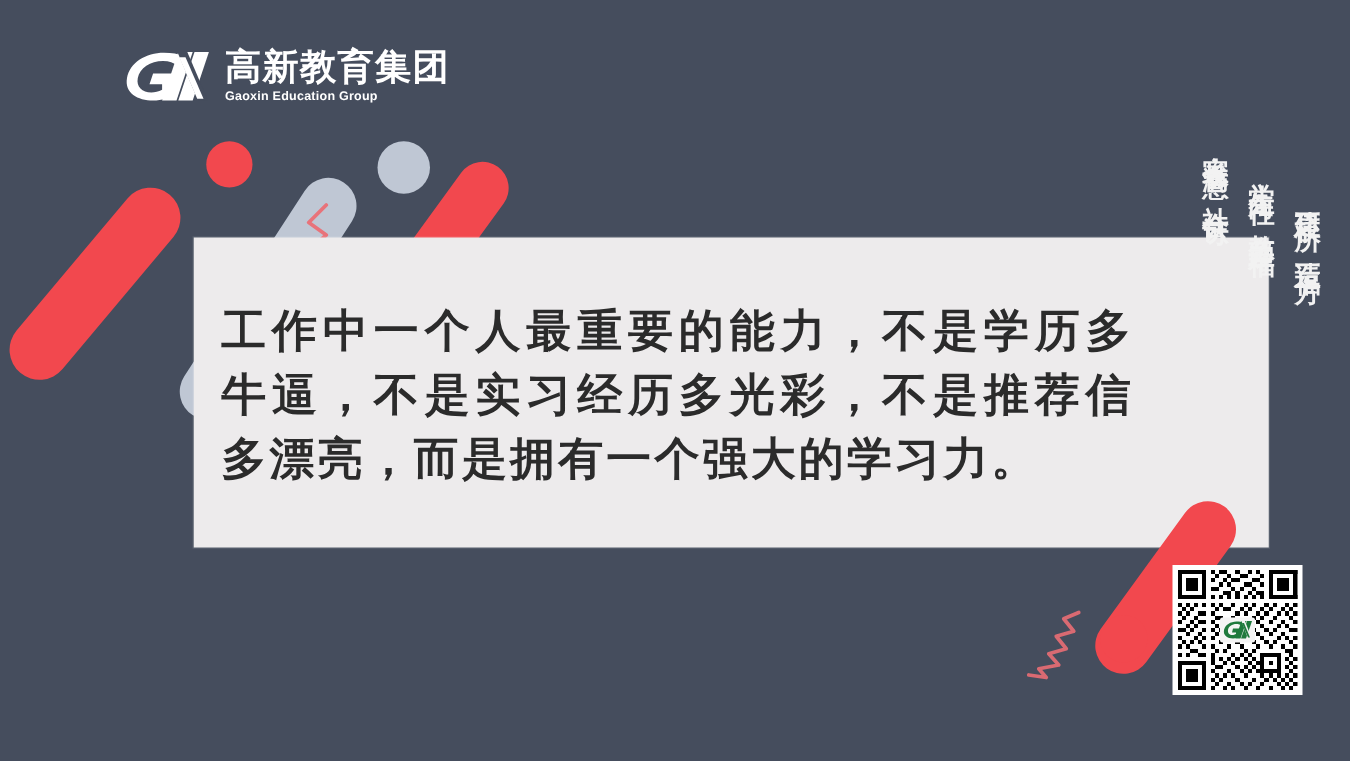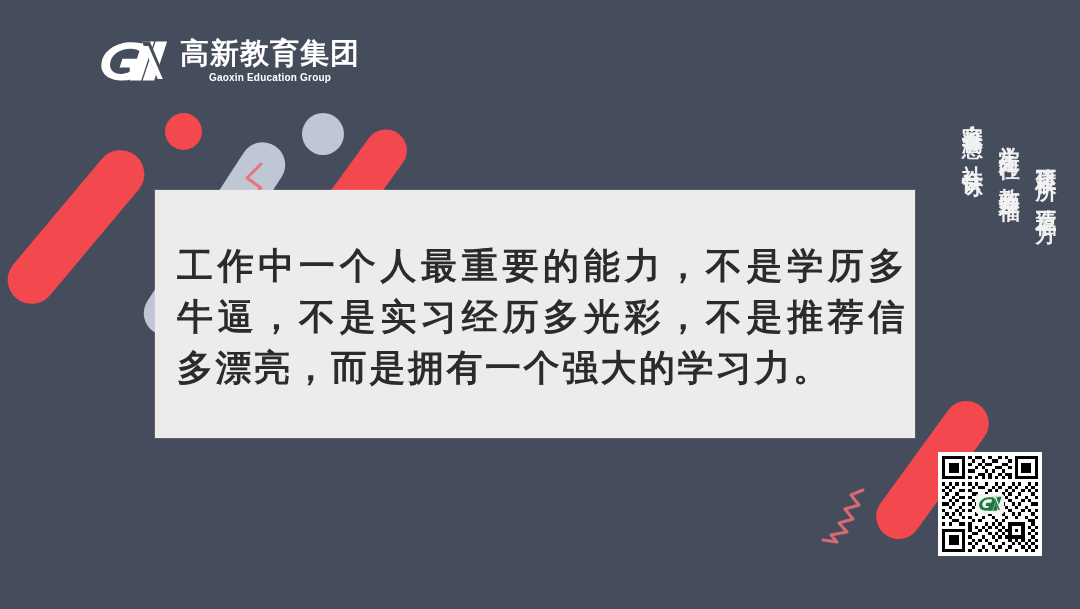--- a/index.html
+++ b/index.html
@@ -18,21 +18,20 @@
   }
 
   
   .brand {
     position: absolute;
     left: 98px;
     top: 38px;
     display: flex;
     align-items: center;
     gap: 10px;
-    text-align: center;
   }
   .gx-mark {
     width: 72px;
     height: 46px;
     display: block;
   }
   .brand-text {
     display: flex;
     flex-direction: column;
     justify-content: center;
@@ -79,21 +78,21 @@
   #dot-red-br        { left: 880px; top: 492px; width: 38px;  height: 38px; }
 
   
   .squiggle { position: absolute; }
 
   
   #quote-card {
     position: absolute;
     left: 155px;
     top: 190px;
-    width: 760px;
+    width: 860px;
     height: 248px;
     background: #edebec;
     box-shadow: 0 0 0 1px rgba(255,255,255,0.10);
   }
   #quote-text {
     position: absolute;
     left: 22px;
     top: 50px;
     width: 730px;
     color: #2b2b2b;

